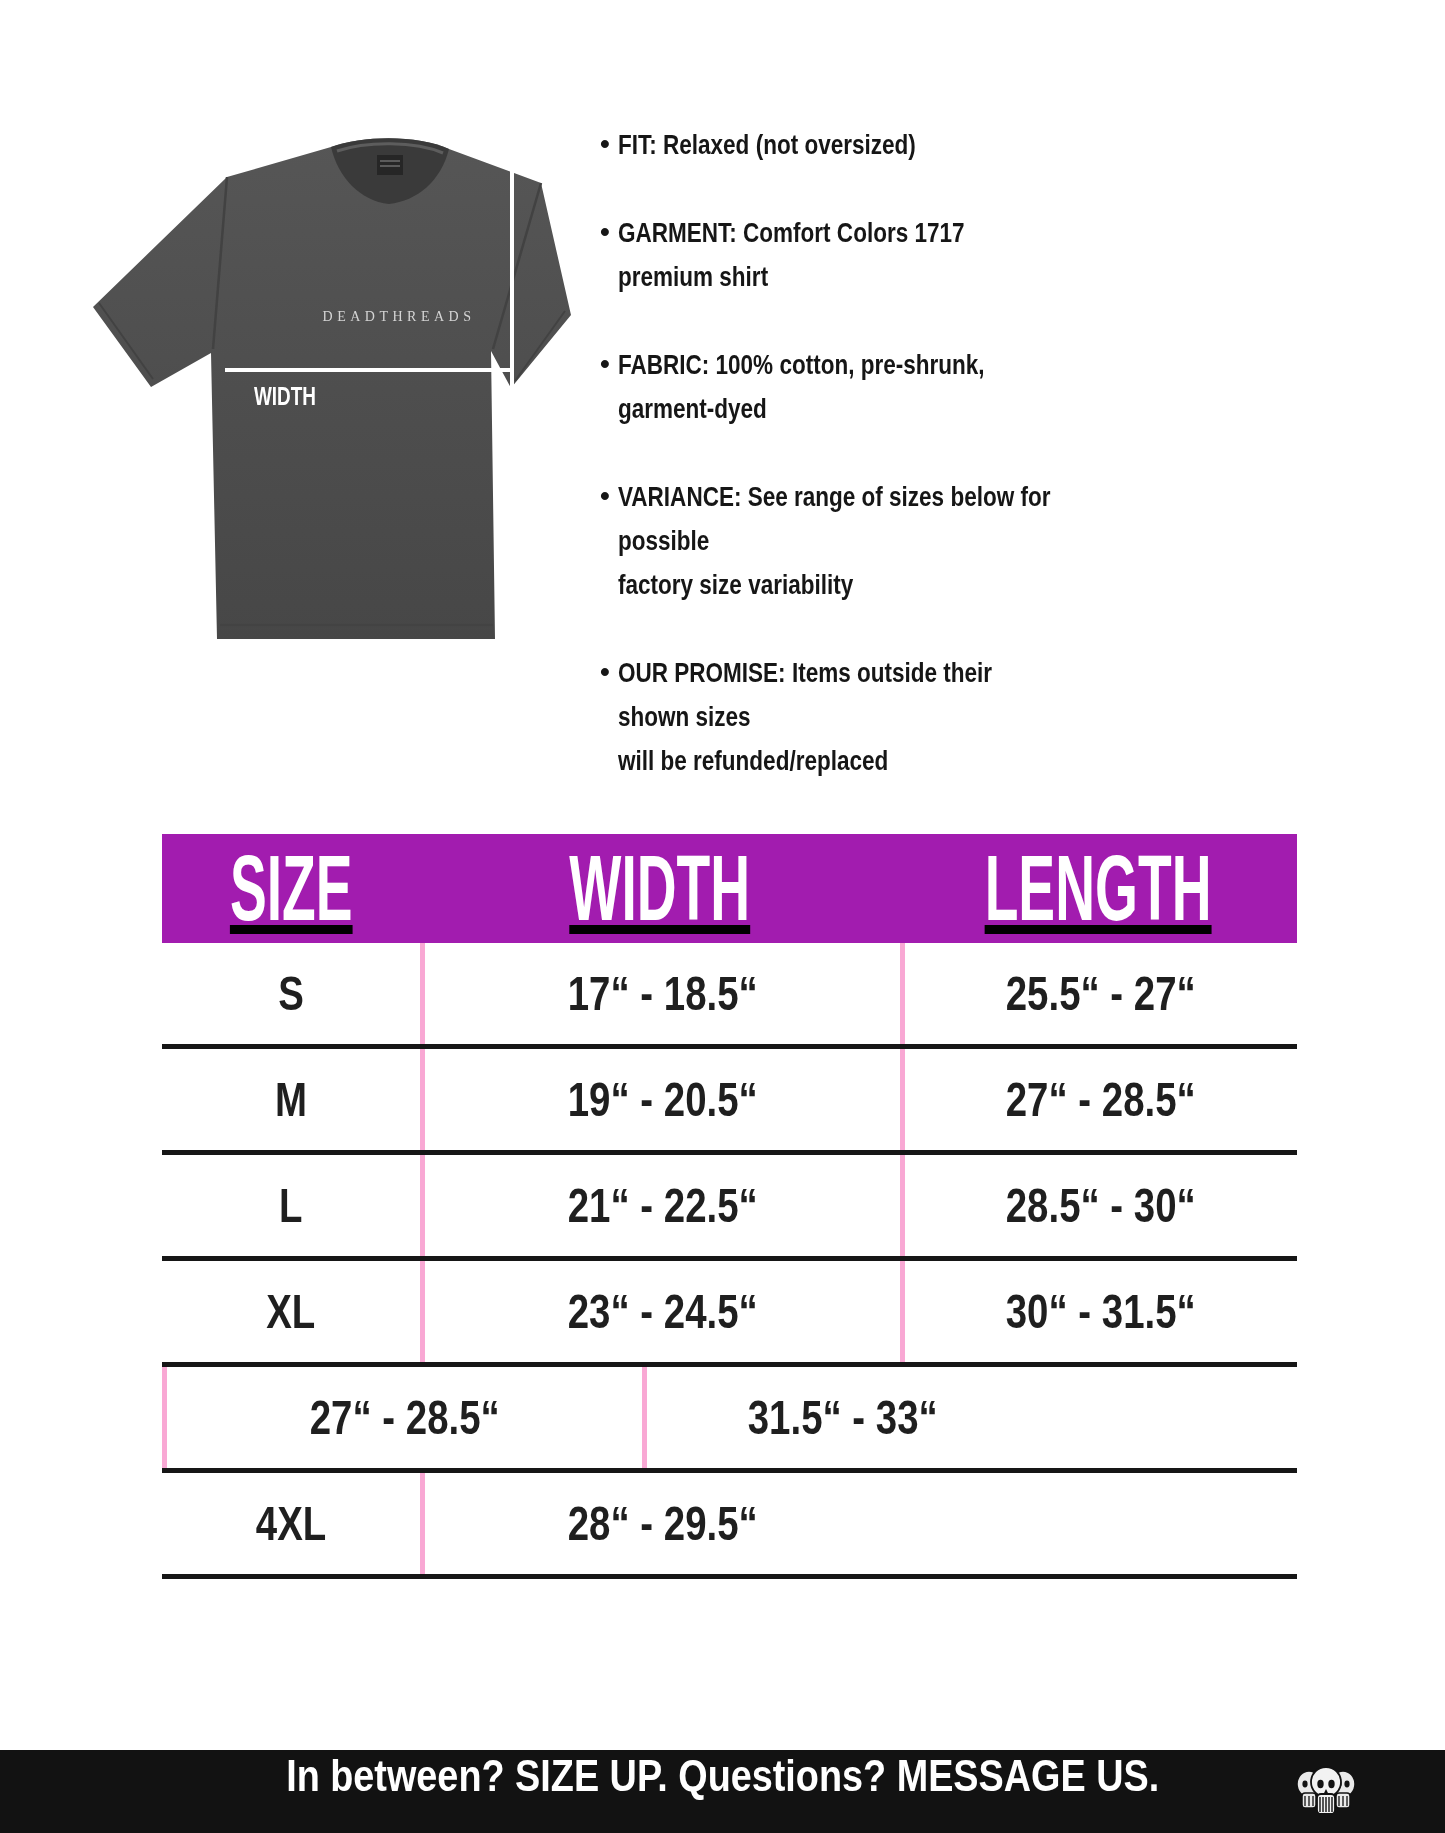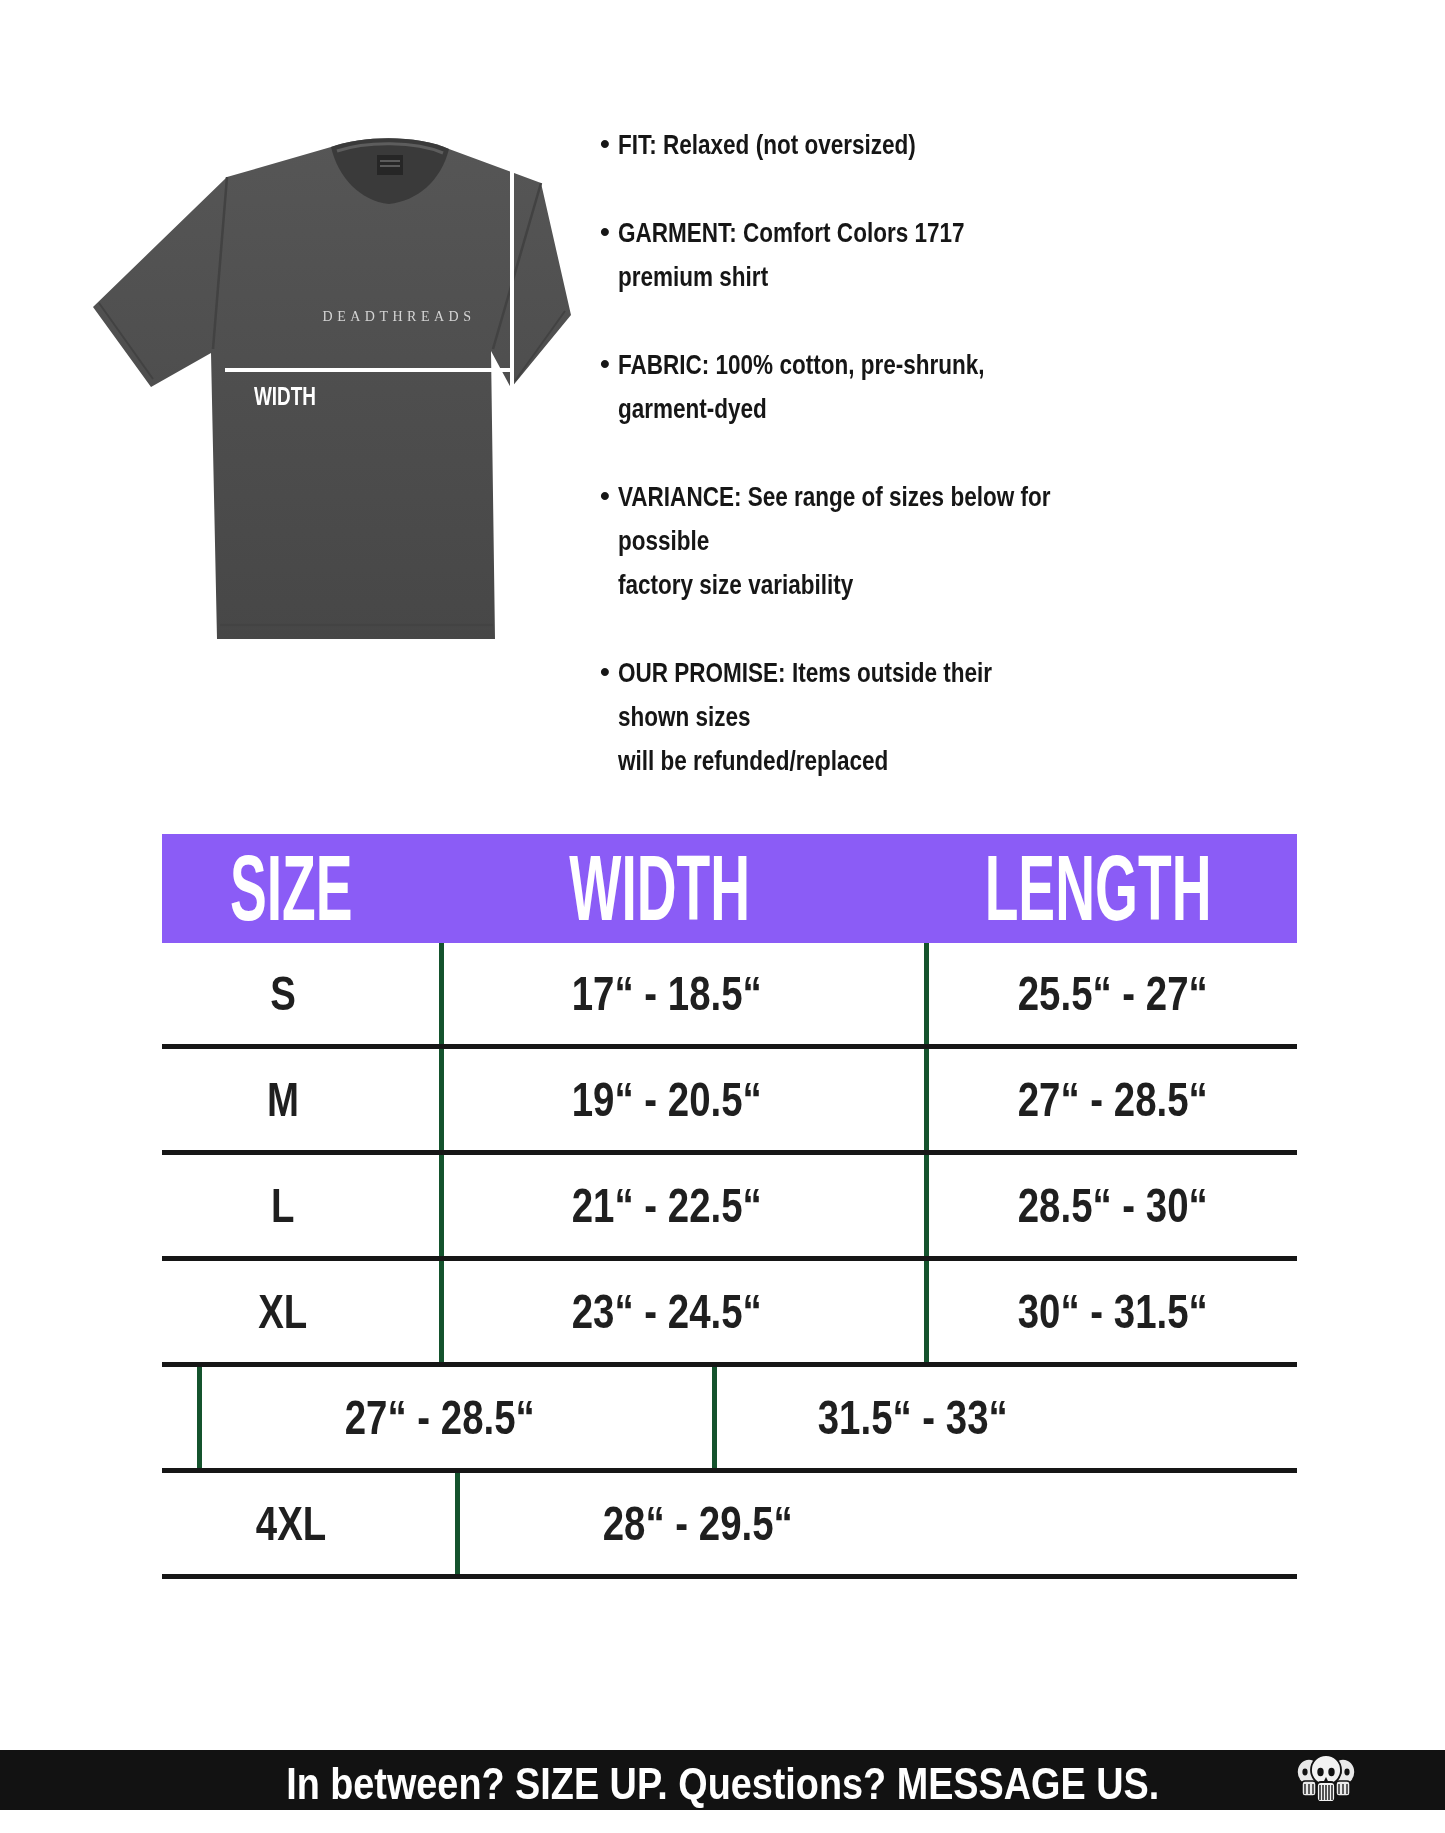--- a/index.html
+++ b/index.html
@@ -16,39 +16,39 @@
   .bullets li { display:flex; align-items:flex-start; margin-bottom:44px; }
   .bullets .dot { font-size:28px; line-height:44px; width:18px; flex:0 0 18px; color:#161616; font-weight:bold; }
   .bullets .btxt {
     font-size:28.5px; line-height:44px; font-weight:bold; color:#161616;
     white-space:pre-line; width:700px;
     transform:scaleX(0.79); transform-origin:left top;
   }
 
   
   .tbl { position:absolute; left:162px; top:834px; width:1135px; }
-  .thead { height:109px; background:#8b5cf6; display:flex; }
+  .thead { height:109px; background:#a21caf; display:flex;text-decoration:underline; }
   .thead .cell { display:flex; align-items:center; justify-content:center; }
   .thead .hc {
     color:#ffffff; font-weight:bold; font-size:92px; line-height:109px;
     display:inline-block; transform:scaleX(0.60); white-space:nowrap;
   }
   .c1 { width:258px; } .c2 { width:480px; } .c3 { width:397px; }
   .trow { display:flex; height:101px; border-bottom:5px solid #161616; }
   .trow .cell { display:flex; align-items:center; justify-content:center; box-sizing:border-box; }
-  .trow .c2, .trow .c3 { border-left:5px solid #14532d;margin-left:35px; }
+  .trow .c2, .trow .c3 { border-left:5px solid #f9a8d4; }
   .tv {
     color:#1f1f1f; font-weight:bold; font-size:48px;
     display:inline-block; transform:scaleX(0.80); white-space:nowrap;
   }
 
   
   .footer {
-    position:absolute; left:0; top:1750px; width:1445px; height:60px;
-    background:#121212; display:flex; align-items:flex-end; justify-content:center;
+    position:absolute; left:0; top:1750px; width:1445px; height:83px;
+    background:#121212; display:flex; align-items:flex-start; justify-content:center;
   }
   .footer .ftxt {
     color:#ffffff; font-weight:bold; font-size:45px;
     display:inline-block; transform:scaleX(0.84); white-space:nowrap;
   }
   .footer .skulls { position:absolute; right:88px; top:50%; transform:translateY(-50%); }
 </style>
 </head>
 <body>
 

